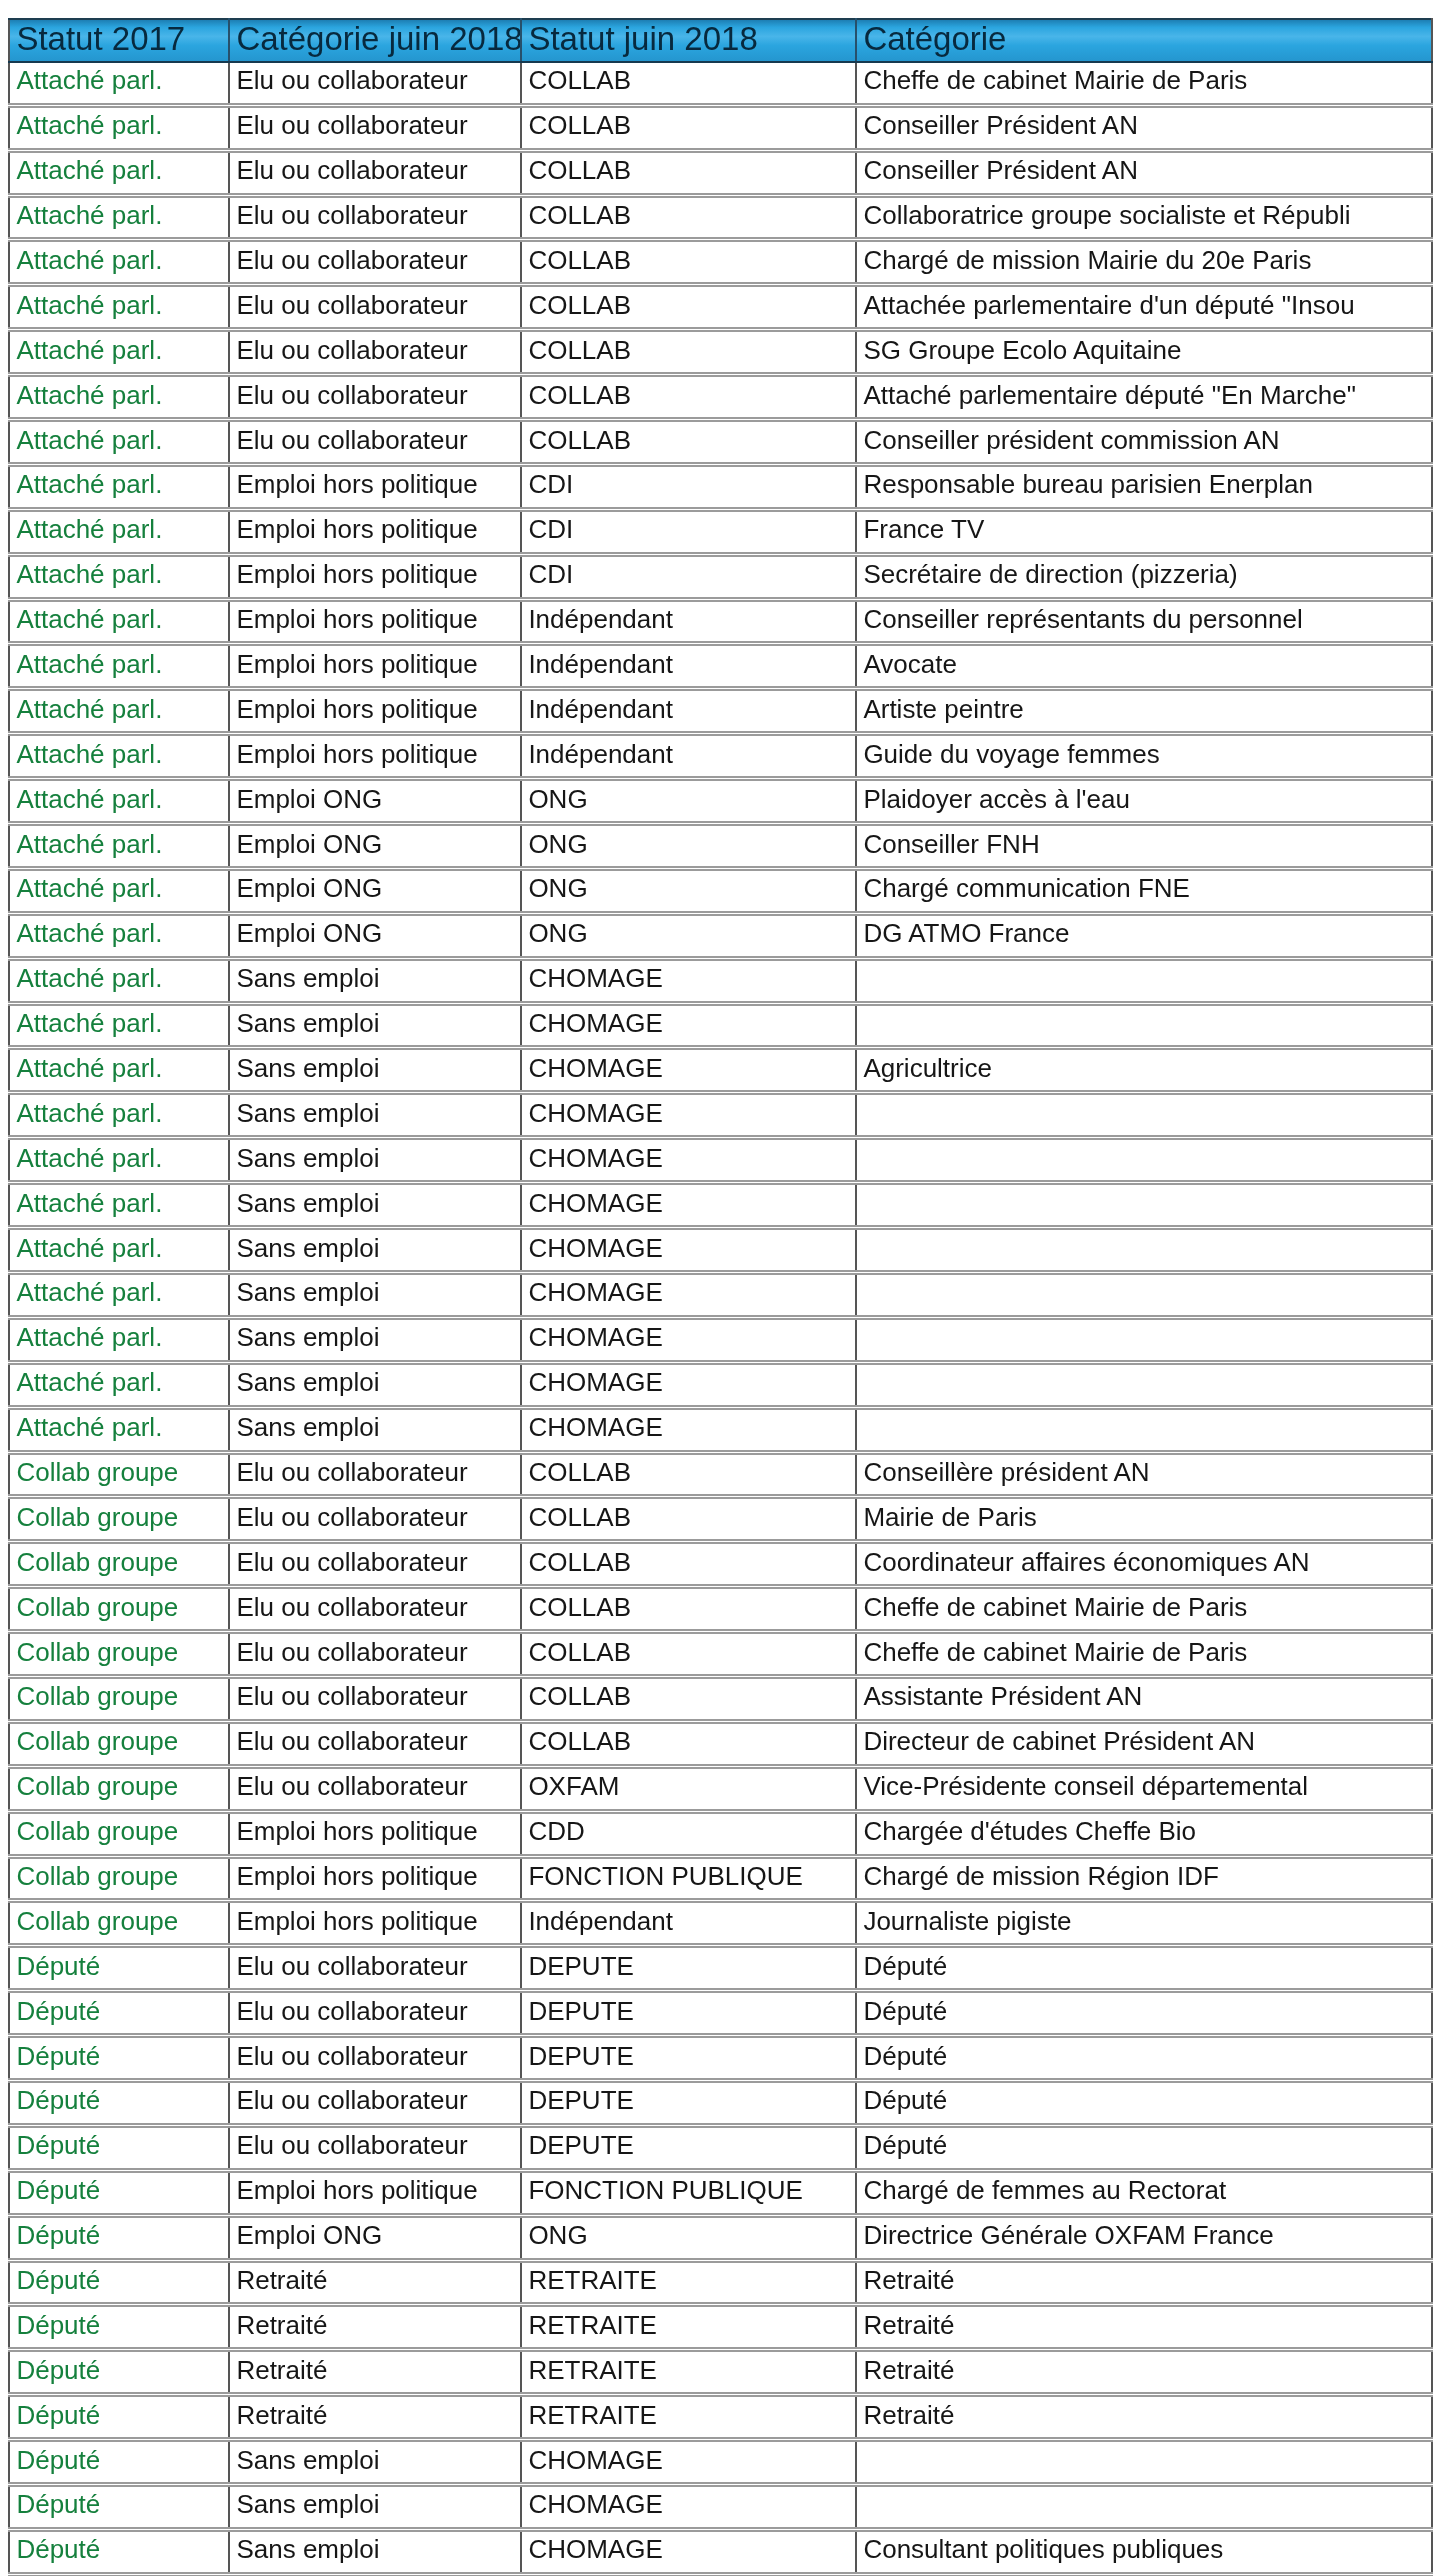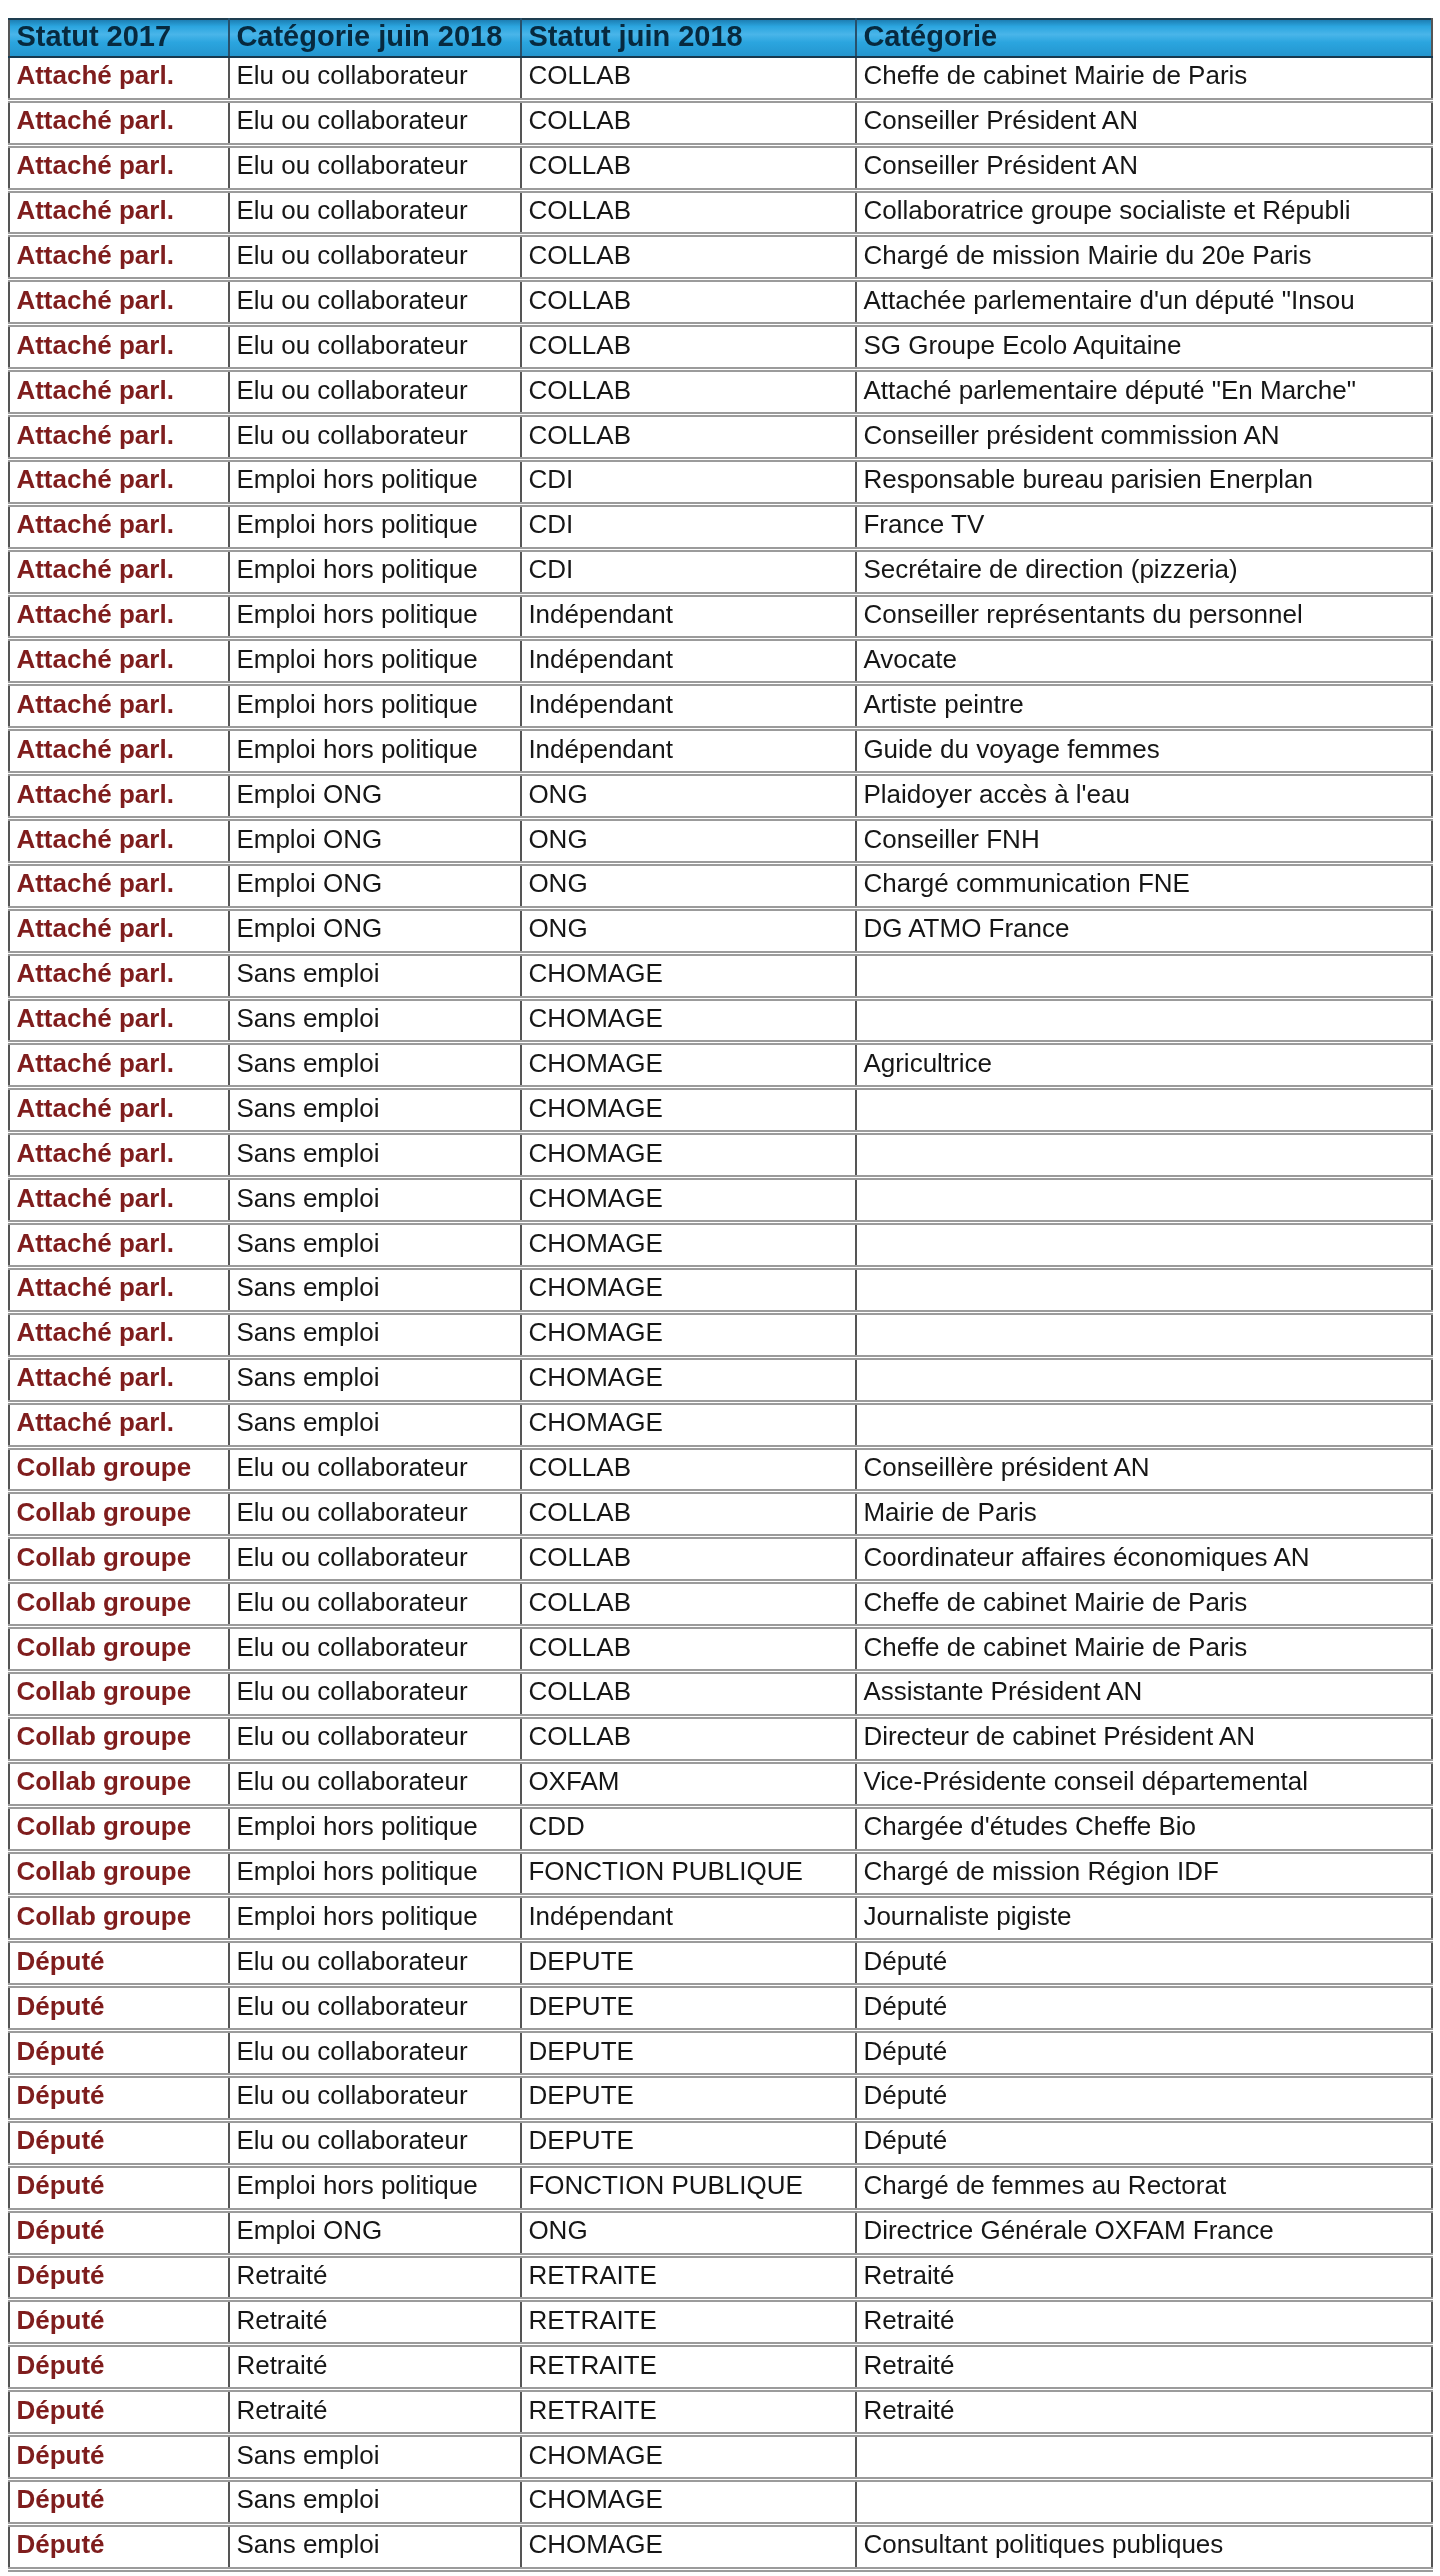--- a/index.html
+++ b/index.html
@@ -17,34 +17,34 @@
     border-top:2.6px solid #1E3D50;
     border-left:2px solid #555555;
     border-right:2px solid #555555;
   }
   thead th{
     height:33px;
     background:linear-gradient(180deg,#1d7fb4 0%,#2ba5df 18%,#49b5e9 40%,var(--header-bg,#2ba5df) 62%,#2496cf 100%);
     border-bottom:2.6px solid #16394F;
     border-left:2px solid #27506B;
     color:var(--header-text,#07293E);
-    font-size:29px;font-weight:bold;text-align:left;
+    font-size:33px;font-weight:normal;text-align:left;
     padding:0 2.6px 2.6px 6.5px;white-space:nowrap;overflow:hidden;
   }
   thead th:first-child{border-left:none;}
   tbody td{
     height:36px;background:#ffffff;
     border-left:2px solid #555555;
     border-bottom:5.2px double #9B9B9B;
     font-size:26px;color:#161616;
     padding:0 2.6px 3.9px 6.5px;
     white-space:nowrap;overflow:hidden;text-overflow:clip;
     vertical-align:middle;
   }
-  tbody td:first-child{border-left:none;font-weight:bold;color:#7f1d1d;}
+  tbody td:first-child{border-left:none;font-weight:normal;color:#15803d;}
 </style>
 </head>
 <body>
 
 <div class="sheet">
   <table>
     <colgroup>
       <col style="width:220px">
       <col style="width:292px">
       <col style="width:335px">

